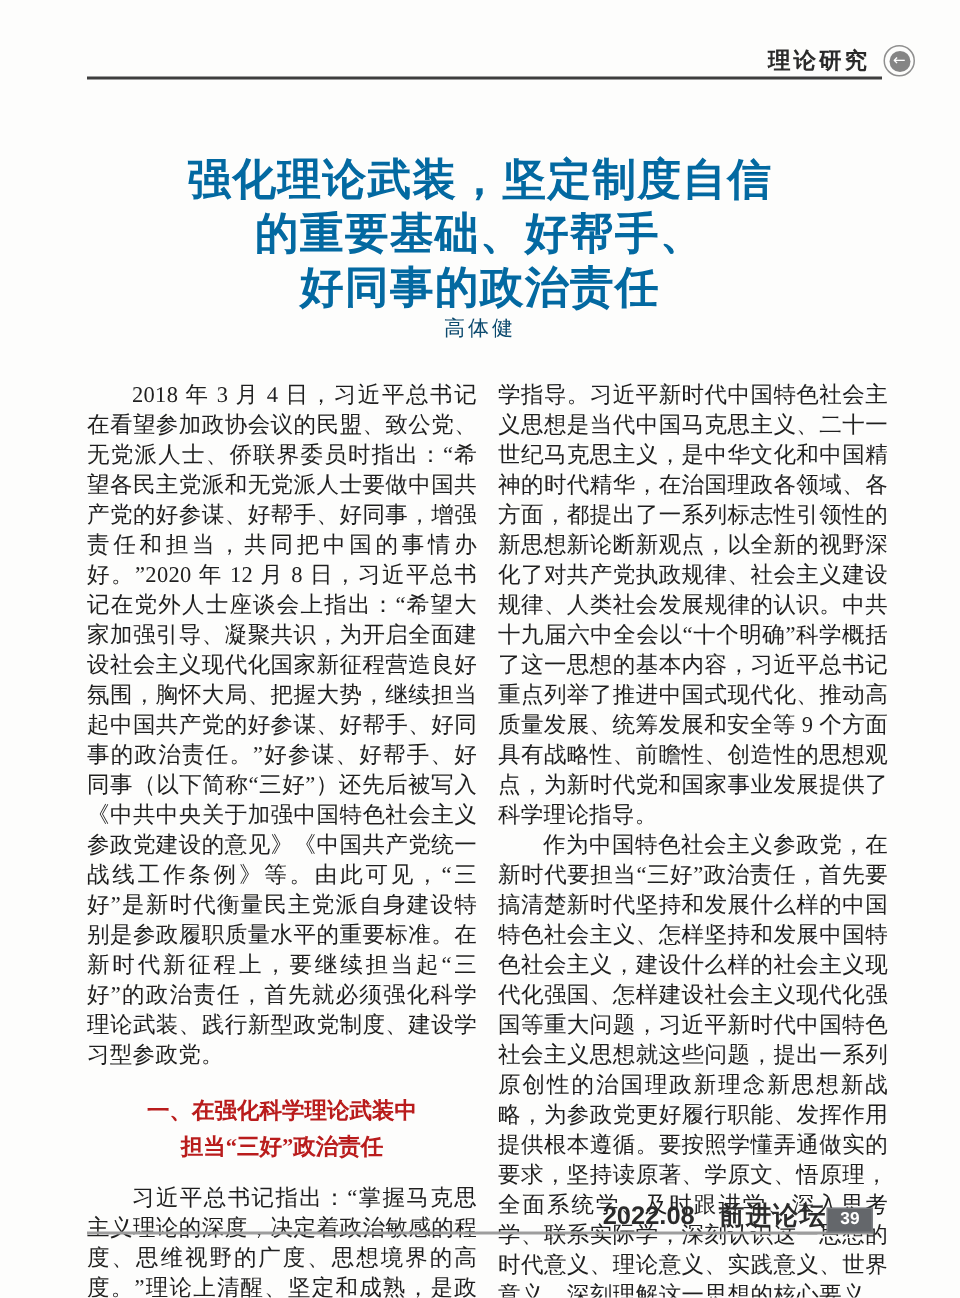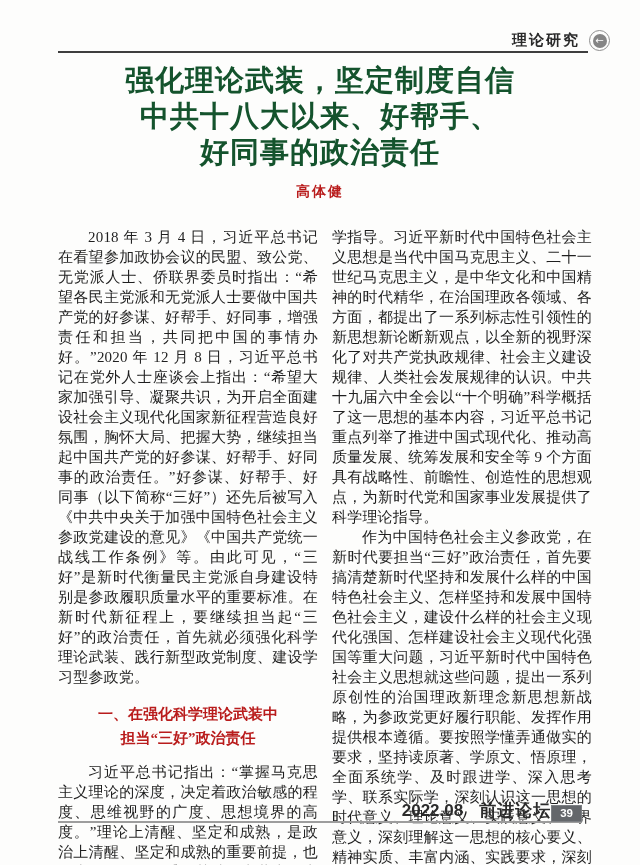--- a/index.html
+++ b/index.html
@@ -36,29 +36,30 @@
   }
   .hdr-icon .inner {
     width: 14px; height: 14px; border-radius: 50%;
     background: #858585; color: #fff;
     font-size: 10px; line-height: 14px; text-align: center;
     font-family: "DejaVu Sans", sans-serif;
   }
 
   
   .title {
+    margin-top: 40px;
     text-align: center;
     font-family: "Liberation Sans", sans-serif;
     font-weight: bold; font-size: 29px; line-height: 36px;
-    color: #14532d; letter-spacing: 1px;
+    color: #0369a1; letter-spacing: 1px;
   }
   .author {
-    margin-top: 13px; text-align: center;
+    text-align: center;
     font-family: "Liberation Sans", sans-serif;
-    font-weight: bold; font-size: 14px; color: #b91c1c;
+    font-weight: normal; font-size: 14px; color: #0c4a6e;
     letter-spacing: 2px;
   }
 
   
   .cols {
     display: flex; gap: 14px;
     padding: 0 48px 0 58px;
     margin-top: 26px;
   }
   .col { flex: 1; min-width: 0; }
@@ -107,21 +108,21 @@
     <div class="hdr-right">
       <span class="hdr-label">理论研究</span>
       <span class="hdr-icon">
         <span class="inner">←</span>
       </span>
     </div>
   </div>
 
   <div class="title">
     <div>强化理论武装，坚定制度自信</div>
-    <div>中共十八大以来、好帮手、</div>
+    <div>的重要基础、好帮手、</div>
     <div>好同事的政治责任</div>
   </div>
   <div class="author">高体健</div>
 
   <div class="cols">
     <div class="col">
       <p class="indent">2018 年 3 月 4 日，习近平总书记在看望参加政协会议的民盟、致公党、无党派人士、侨联界委员时指出：“希望各民主党派和无党派人士要做中国共产党的好参谋、好帮手、好同事，增强责任和担当，共同把中国的事情办好。”2020 年 12 月 8 日，习近平总书记在党外人士座谈会上指出：“希望大家加强引导、凝聚共识，为开启全面建设社会主义现代化国家新征程营造良好氛围，胸怀大局、把握大势，继续担当起中国共产党的好参谋、好帮手、好同事的政治责任。”好参谋、好帮手、好同事（以下简称“三好”）还先后被写入《中共中央关于加强中国特色社会主义参政党建设的意见》《中国共产党统一战线工作条例》等。由此可见，“三好”是新时代衡量民主党派自身建设特别是参政履职质量水平的重要标准。在新时代新征程上，要继续担当起“三好”的政治责任，首先就必须强化科学理论武装、践行新型政党制度、建设学习型参政党。</p>
       <div class="sec-head">
         <div>一、在强化科学理论武装中</div>
         <div>担当“三好”政治责任</div>

